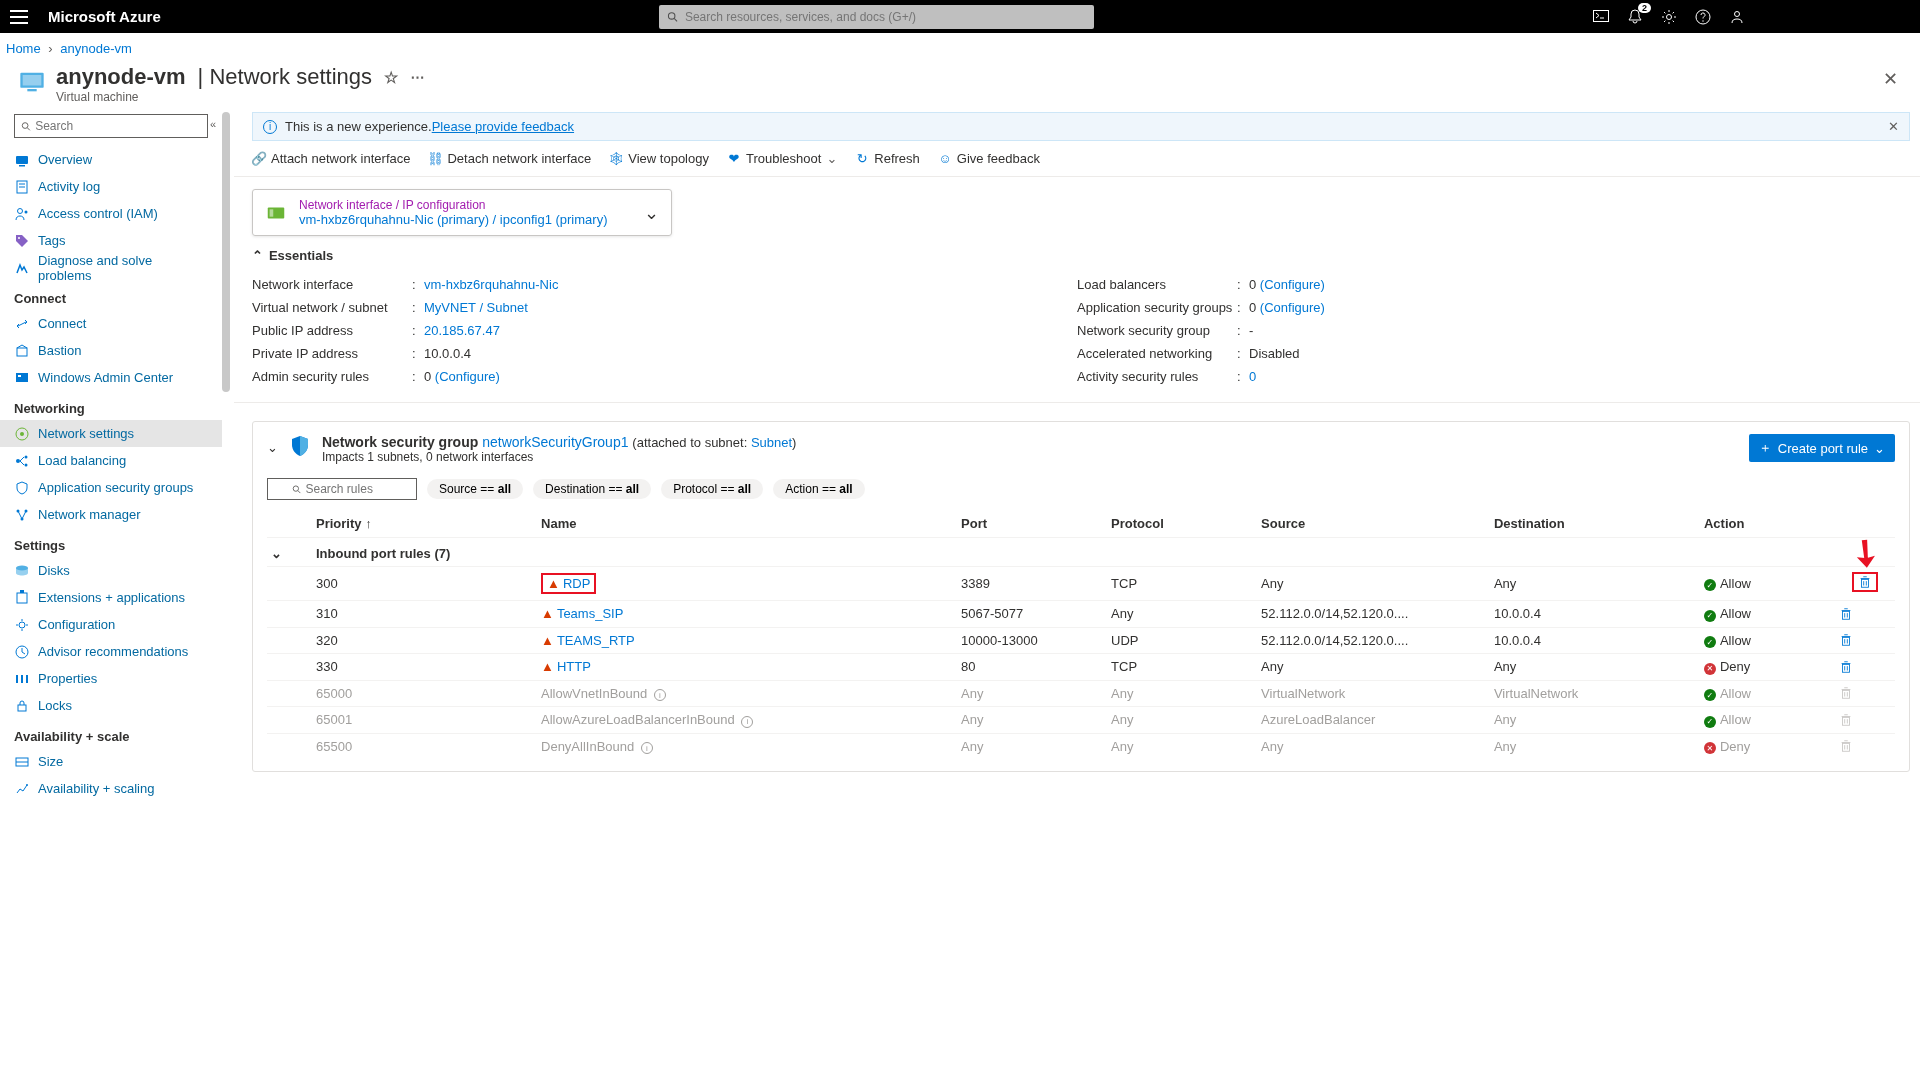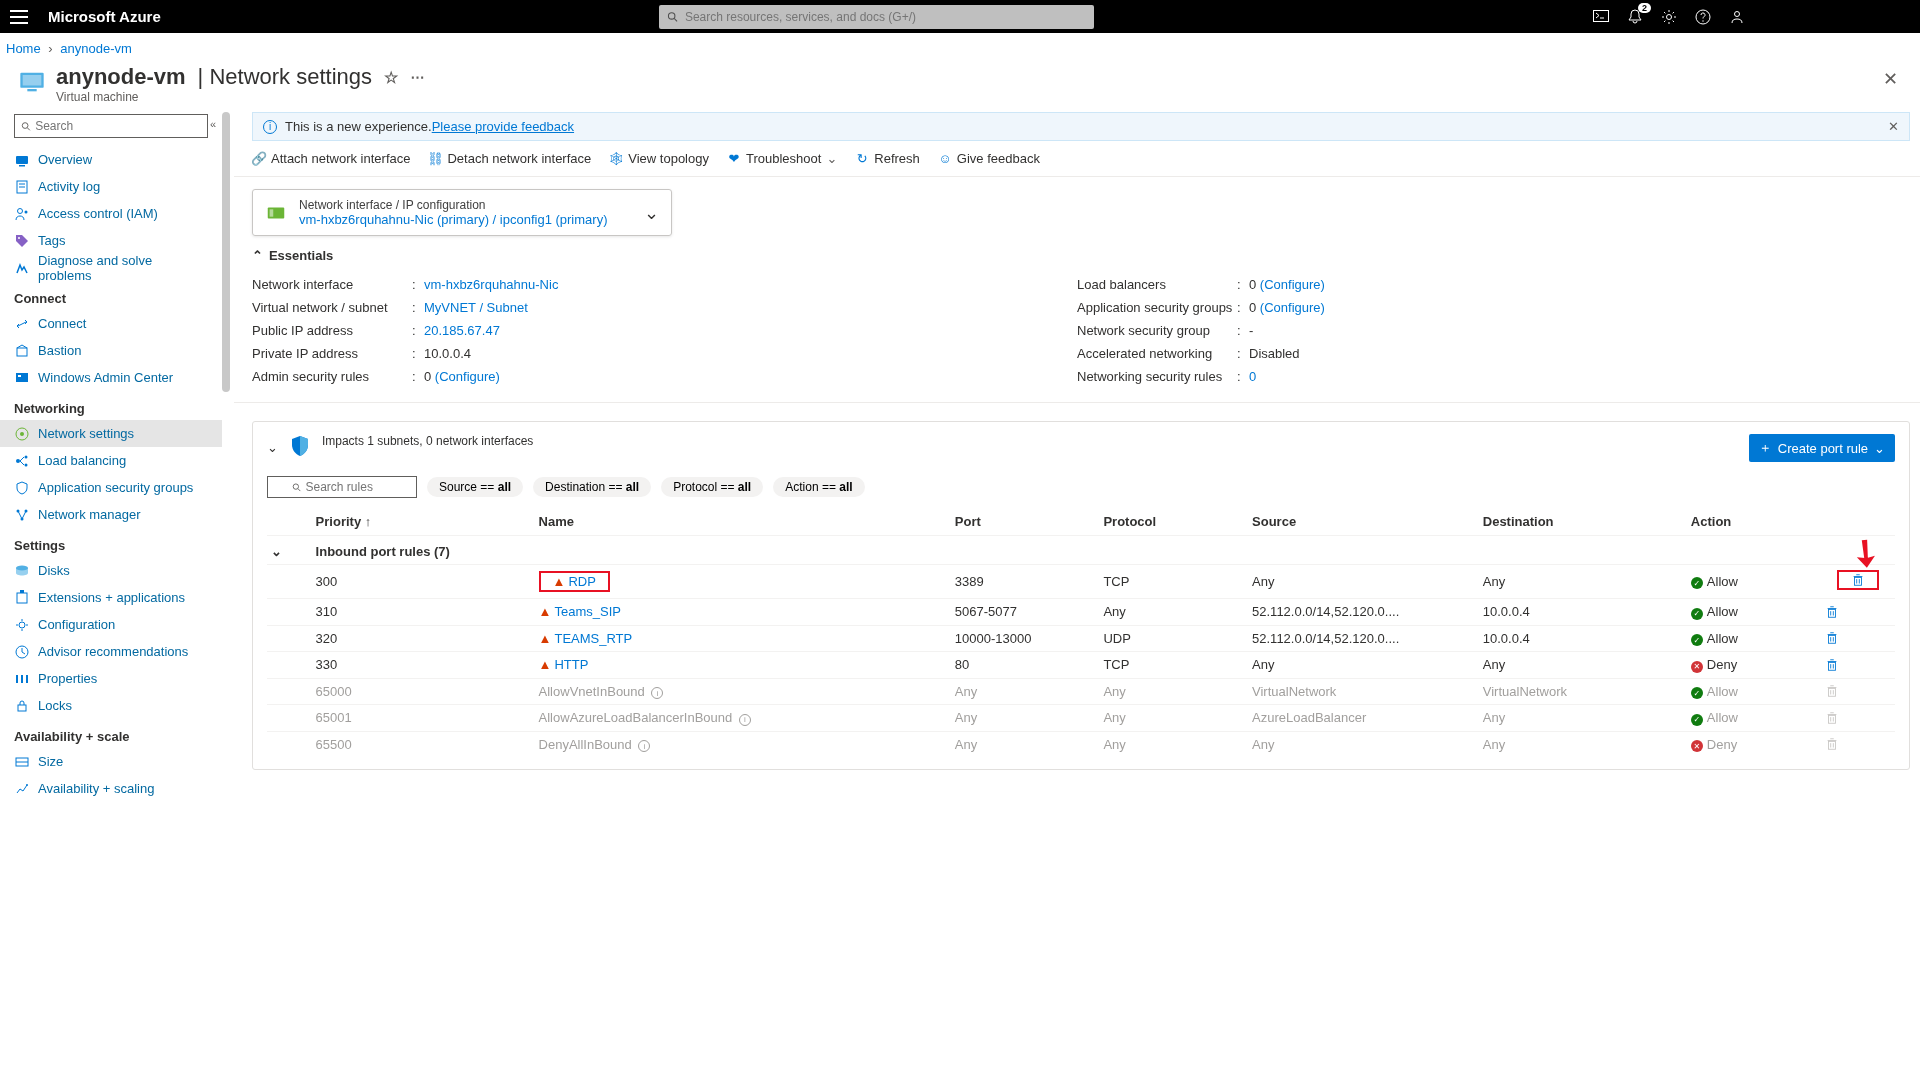--- a/index.html
+++ b/index.html
@@ -55,21 +55,21 @@
 
 
 .toolbar { display: flex; align-items: center; gap: 18px; padding: 10px 18px; border-bottom: 1px solid #edebe9; font-size: 13px; }
 .toolbar-item { display: flex; align-items: center; gap: 5px; color: #323130; cursor: pointer; }
 .toolbar-item .ticon2 { color: #0078d4; width: 14px; height: 14px; display: flex; align-items: center; justify-content: center; }
 
 
 .nic-card { margin: 12px 18px; border: 1px solid #c8c6c4; border-radius: 3px; box-shadow: 0 1px 3px rgba(0,0,0,0.1); padding: 8px 12px; display: flex; align-items: center; gap: 12px; width: 420px; }
 .nic-card .nic-icon { width: 22px; height: 22px; }
 .nic-card .nic-text { flex: 1; }
-.nic-card .nic-label { font-size: 12px; color: #404040; }
+.nic-card .nic-label { font-size: 12px; color: #a21caf; }
 .nic-card .nic-value { font-size: 13px; color: #0078d4; }
 .nic-card .chev { font-size: 18px; color: #323130; }
 
 
 .essentials-header { display: flex; align-items: center; gap: 6px; padding: 0 18px; font-weight: 600; font-size: 13px; cursor: pointer; }
 .essentials-grid { display: flex; padding: 10px 18px 14px 18px; border-bottom: 1px solid #edebe9; }
 .ess-col { flex: 1; }
 .ess-row { display: flex; padding: 4px 0; font-size: 13px; }
 .ess-label { width: 160px; color: #323130; }
 .ess-colon { width: 12px; color: #323130; }
@@ -105,21 +105,21 @@
 .rule-link { color: #0078d4; text-decoration: none; }
 .warn-icon { color: #d83b01; margin-right: 3px; }
 .status-icon { width: 12px; height: 12px; border-radius: 50%; display: inline-flex; align-items: center; justify-content: center; font-size: 8px; color: #fff; margin-right: 4px; }
 .status-allow { background: #107c10; }
 .status-deny { background: #d13438; }
 .trash { color: #0078d4; cursor: pointer; }
 .trash.disabled { color: #c8c6c4; cursor: default; }
 .default-rule td { color: #a19f9d; }
 .info-circ { display: inline-flex; width: 12px; height: 12px; border: 1px solid #a19f9d; border-radius: 50%; font-size: 8px; align-items: center; justify-content: center; margin-left: 3px; color: #a19f9d; }
 
-.highlight-box { border: 2px solid #e81123; padding: 1px 12px; display: inline-block; }
+.highlight-box { border: 2px solid #e81123; padding: 1px 4px; display: inline-block; }
 
 
 .red-arrow { position: absolute; color: #e81123; font-size: 36px; font-weight: 900; pointer-events: none; transform: rotate(40deg);}
 
 svg { display: block; }
 </style>
 </head>
 <body>
 
 <div class="topbar">
@@ -510,35 +510,40 @@
             <div class="ess-label">Network security group</div>
             <div class="ess-colon">:</div>
             <div class="ess-value">-</div>
           </div>
           <div class="ess-row">
             <div class="ess-label">Accelerated networking</div>
             <div class="ess-colon">:</div>
             <div class="ess-value">Disabled</div>
           </div>
           <div class="ess-row">
-            <div class="ess-label">Networking security rules</div>
+            <div class="ess-label">Activity security rules</div>
             <div class="ess-colon">:</div>
             <div class="ess-value"><a href="#">0</a></div>
           </div>
         </div>
     </div>
 
     <div class="nsg-box" style="position:relative">
       <div class="nsg-header">
         <span class="nsg-chev">⌄</span>
         <svg class="shield-icon" viewBox="0 0 24 24">
             <path d="M12 2l8 3v6c0 5-3.5 9-8 11-4.5-2-8-6-8-11V5l8-3z" fill="#0078d4"></path>
             <path d="M12 2l8 3v6c0 5-3.5 9-8 11V2z" fill="#50b0e4"></path>
           </svg>
         <div class="nsg-title-block">
+          <div class="nsg-title">
+            <span>Network security group</span>
+            <a href="#">networkSecurityGroup1</a>
+            <span class="att"><span>(attached to subnet: </span><a href="#" style="color:#0078d4">Subnet</a><span>)</span></span>
+          </div>
           <div class="nsg-sub">Impacts 1 subnets, 0 network interfaces</div>
         </div>
         <button class="create-btn">
           <span>＋</span>
           <span>Create port rule</span>
           <span>⌄</span>
         </button>
       </div>
 
       <div class="filter-row">

